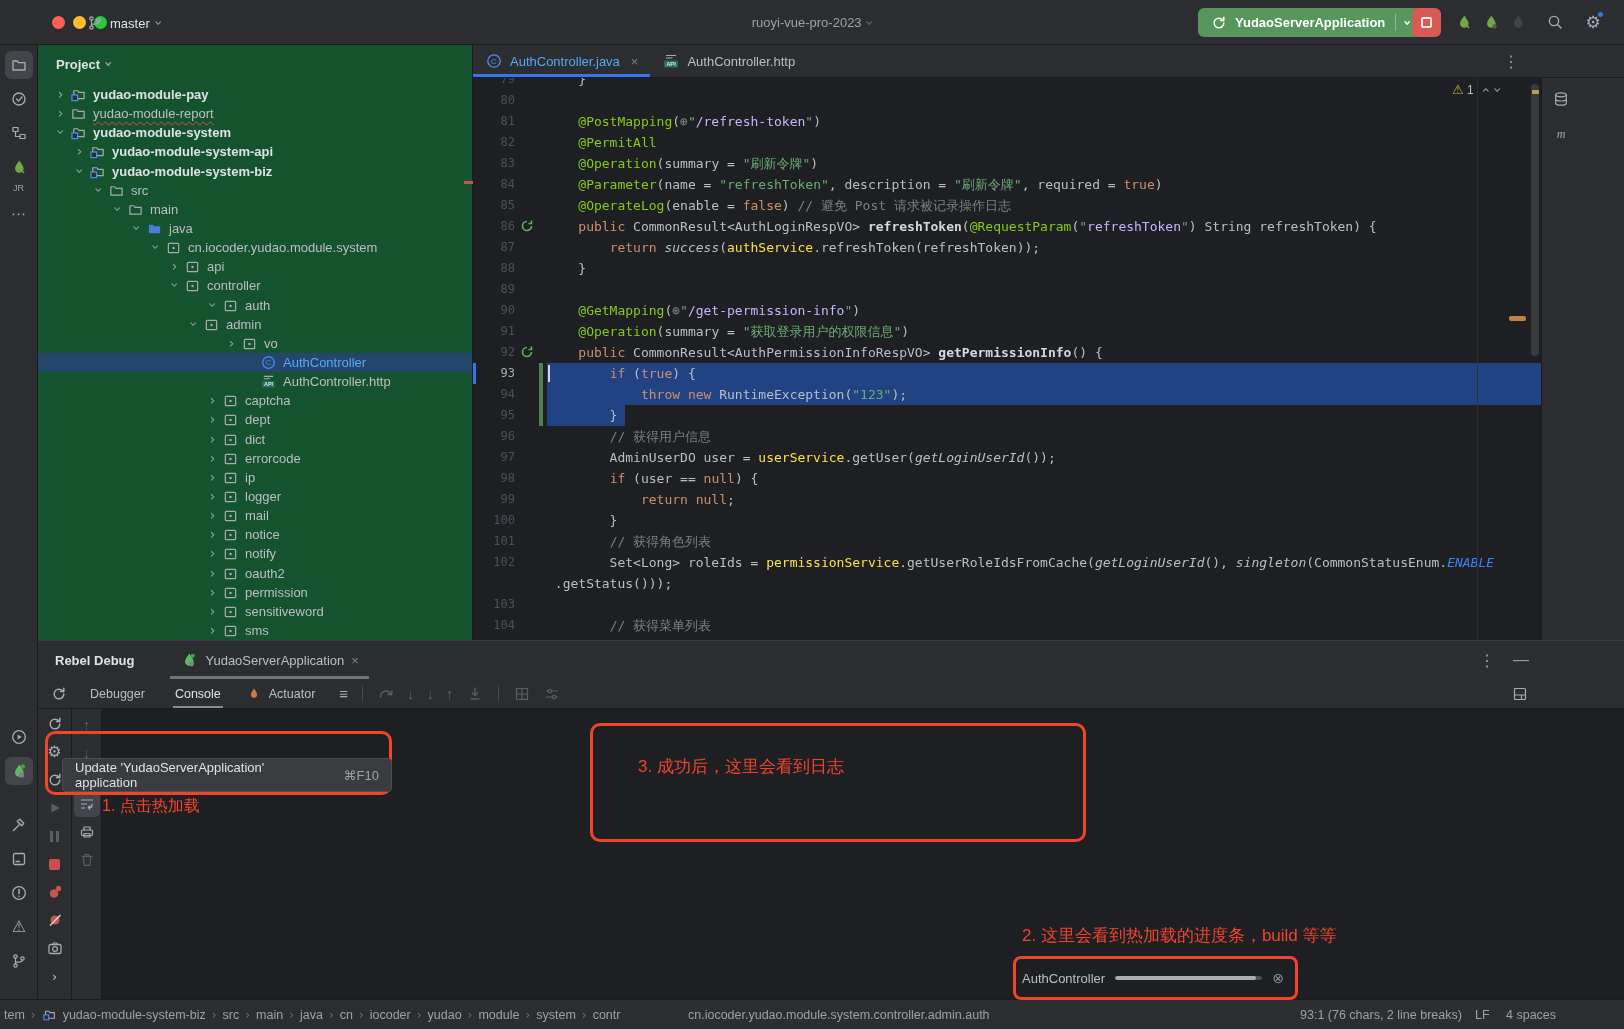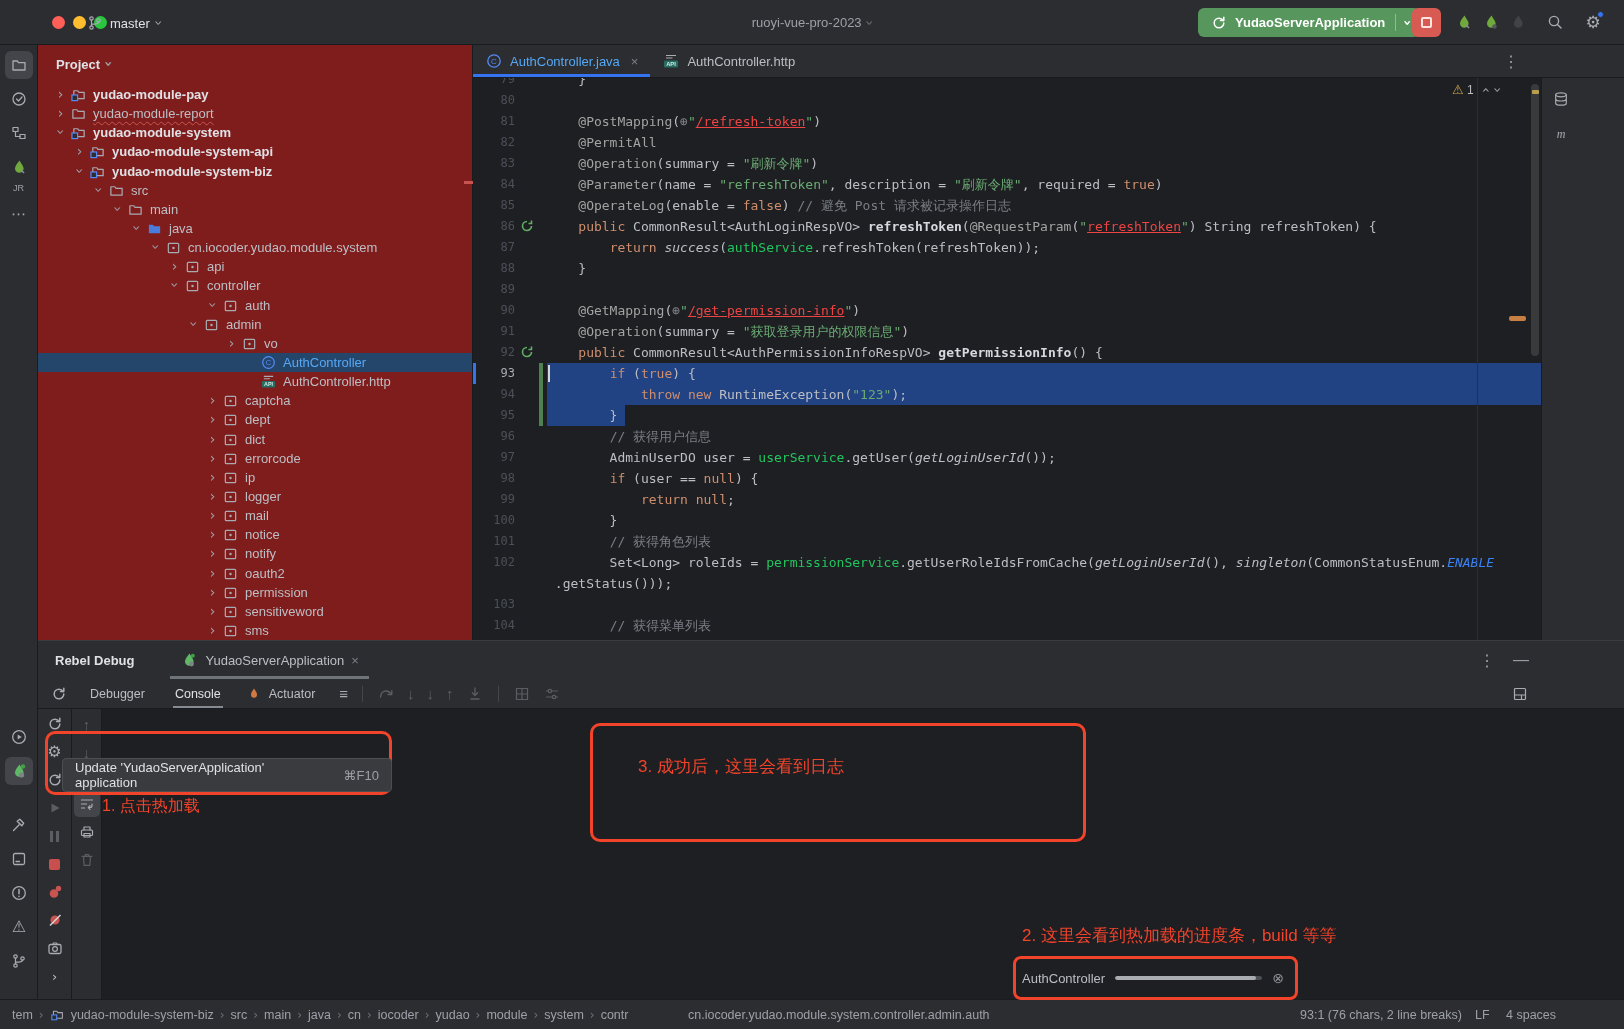--- a/index.html
+++ b/index.html
@@ -31,21 +31,21 @@
   #titlebar-gear .dotb{position:absolute;right:-2px;top:-2px;width:7px;height:7px;border-radius:50%;background:#3574f0;border:1px solid #2b2d30;}
 
   
   #left-stripe{left:0;top:45px;width:38px;height:954px;background:#2b2d30;border-right:1px solid #1a1b1e;}
   #right-stripe{left:1541px;top:45px;width:83px;height:595px;background:#2b2d30;border-left:1px solid #1a1b1e;}
   .stripe-btn{width:28px;height:28px;margin:6px auto 6px;display:flex;align-items:center;justify-content:center;border-radius:6px;}
   .stripe-btn.active{background:#43454a;}
   .jr-label{display:block;text-align:center;font-size:9px;color:#9da0a8;margin-top:-4px;}
 
   
-  #project-panel{left:38px;top:45px;width:435px;height:595px;background:#7f1d1d;border-right:1px solid #1a1b1e;}
+  #project-panel{left:38px;top:45px;width:435px;height:595px;background:#14532d;border-right:1px solid #1a1b1e;}
   #project-header{height:38px;display:flex;align-items:center;gap:6px;padding-left:18px;color:#dfe1e5;font-weight:bold;}
   #tree{position:absolute;top:40px;left:0;right:0;bottom:0;overflow:hidden;}
   .trow{display:flex;align-items:center;height:19.15px;white-space:nowrap;color:#bcbec4;}
   .trow .tchev{width:17px;text-align:center;color:#9da0a8;font-size:12px;}
   .trow .ic{width:19px;height:16px;}
   .trow .ic svg{width:15px;height:15px;}
   .trow .tlabel{margin-left:5px;}
   .trow.bold .tlabel{font-weight:bold;color:#dfe1e5;}
   .trow.selected{background:#25466b;}
   .trow.selected .tlabel{color:#56a8f5;}
@@ -61,22 +61,22 @@
   #code-pane{left:473px;top:78px;width:1068px;height:562px;background:#1e1f22;overflow:hidden;font-family:"DejaVu Sans Mono",monospace;}
   .line{position:absolute;left:0;width:100%;height:21px;line-height:21px;white-space:pre;}
   .line .ln{position:absolute;left:0;width:42px;text-align:right;color:#4b5059;font-size:12px;}
   .line.cur .ln{color:#a9abb2;text-align:right;}
   .line .gic{position:absolute;left:46px;top:2px;width:16px;height:16px;color:#5fad65;}
   .line .chg{position:absolute;left:66px;top:0;width:3.5px;height:21px;background:#4e8052;}
   .line .selbg{position:absolute;left:74px;top:0;height:21px;background:#214283;}
   .line .code{position:absolute;left:74px;top:0;font-size:13px;}
   .line .caret{position:absolute;left:75px;top:2px;width:2px;height:17px;background:#d4d6da;}
   .execbar{left:473px;width:3px;height:21px;background:#3574f0;}
-  .tk-p{color:#bcbec4}.tk-k{color:#cf8e6d}.tk-a{color:#a3a3a3}.tk-s{color:#6aab73}
-  .tk-u{color:#ef4444;text-decoration:underline}.tk-c{color:#7a7e85}.tk-f{color:#22c55e}
+  .tk-p{color:#bcbec4}.tk-k{color:#cf8e6d}.tk-a{color:#84cc16}.tk-s{color:#6aab73}
+  .tk-u{color:#c4b5fd;}.tk-c{color:#7a7e85}.tk-f{color:#fde047}
   .tk-i{color:#bcbec4;font-style:italic}.tk-ic{color:#3b82f6;font-style:italic}
   .tk-d{color:#d6d8de;font-weight:bold}
   .tk-w{color:#7e8188;}
   #insp-widget{left:1452px;top:82px;display:flex;align-items:center;gap:8px;color:#bcbec4;font-size:12px;}
   #insp-widget .warn{color:#d1a54c;font-size:13px;}
   #vscroll{left:1531px;top:84px;width:8px;height:272px;background:rgba(255,255,255,.12);border-radius:4px;}
   #wrap-guide{left:1477px;top:78px;width:1px;height:562px;background:#2d2f33;}
   #stripe-mark{left:1509px;top:316px;width:17px;height:5px;background:#c77f42;border-radius:2px;}
   #stripe-mark2{left:1532px;top:90px;width:7px;height:4px;background:#b8a14a;border-radius:1px;}
   #tree-err-mark{left:464px;top:181px;width:10px;height:3px;background:#c75450;}
@@ -99,21 +99,21 @@
   #dbg-col1{position:absolute;left:0;top:68px;width:34px;bottom:0;background:#2b2d30;border-right:1px solid #1a1b1e;}
   #dbg-col2{position:absolute;left:34px;top:68px;width:30px;bottom:0;background:#2b2d30;border-right:1px solid #1a1b1e;}
   .colbtn{width:26px;height:26px;margin:2px auto;display:flex;align-items:center;justify-content:center;border-radius:5px;}
   .colbtn.active{background:#43454a;}
   .pausebars{display:flex;gap:3px;}
   .pausebars i{width:3px;height:11px;background:#a8abb2;display:block;}
   .stopsq{width:11px;height:11px;background:#c94f4f;border-radius:2px;}
 
   
   #statusbar{left:0;top:999px;width:1624px;height:30px;background:#2b2d30;border-top:1px solid #1a1b1e;display:flex;align-items:center;color:#9da0a8;font-size:12.5px;}
-  #crumbs{display:flex;align-items:center;gap:6px;margin-left:12px;white-space:nowrap;}
+  #crumbs{display:flex;align-items:center;gap:6px;margin-left:4px;white-space:nowrap;}
   #crumbs .csep{color:#6e7176;font-size:12px;}
   #crumbs .ic{width:15px;height:14px}#crumbs .ic svg{width:13px;height:13px;}
   #task-label{position:absolute;left:688px;}
   #caret-info{position:absolute;left:1300px;}
   #line-sep{position:absolute;left:1475px;}
   #indent-info{position:absolute;left:1506px;}
 
   
   #progress-widget{left:1022px;top:963px;width:262px;height:30px;display:flex;align-items:center;gap:10px;color:#bcbec4;z-index:30;}
   #progress-track{width:148px;height:4px;border-radius:2px;background:#4c4f53;position:relative;overflow:hidden;}

